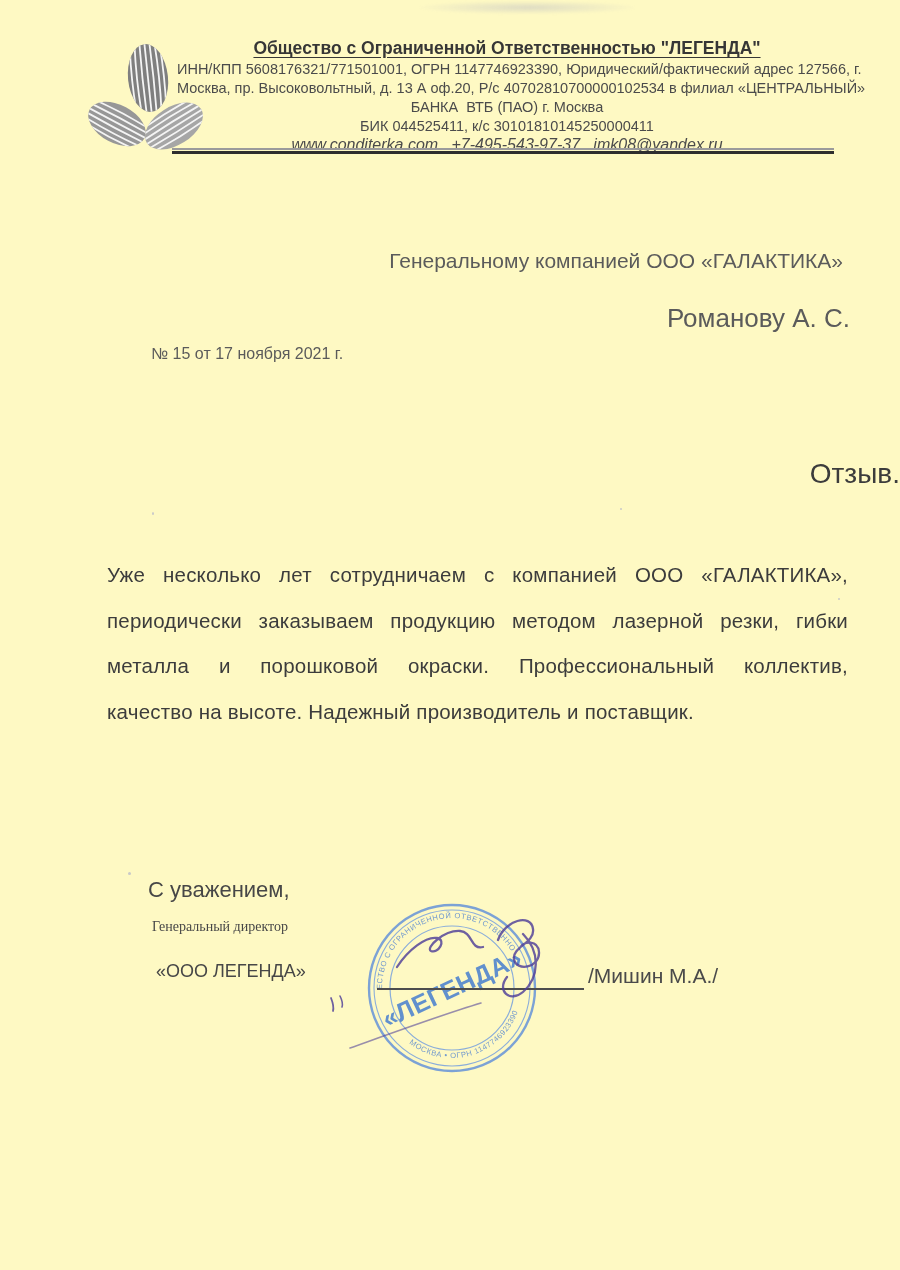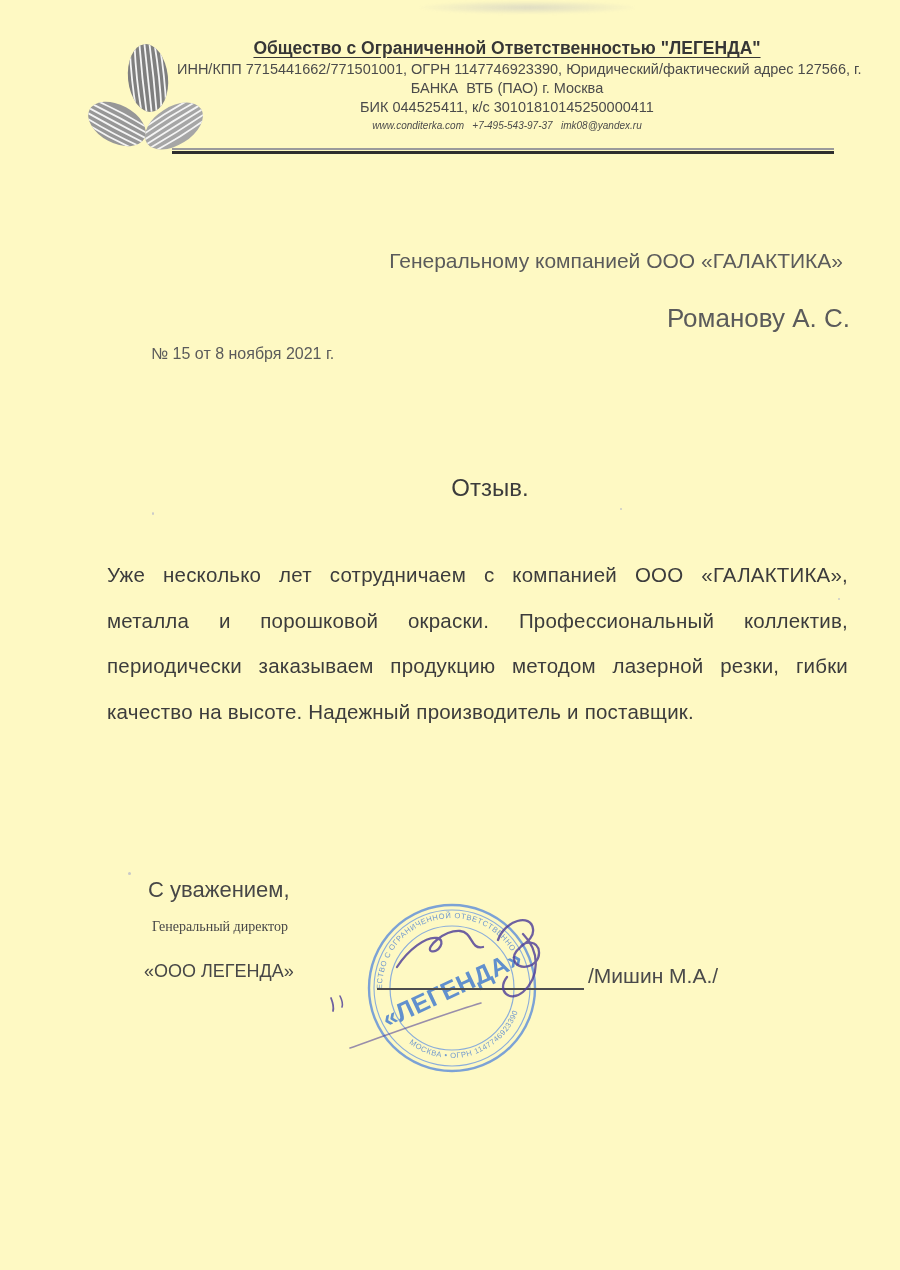--- a/index.html
+++ b/index.html
@@ -8,45 +8,45 @@
     margin:0 auto;overflow:hidden;
     font-family:"Liberation Sans",sans-serif;color:#3e3e3e;
   }
   
   .hdr-block{position:absolute;left:177px;top:36px;width:660px;text-align:center;}
   .hdr-title{
     font-size:17.5px;font-weight:bold;color:#363636;
     text-decoration:underline;text-underline-offset:3px;white-space:pre;line-height:24px;
   }
   .hdr-line{font-size:14.5px;line-height:19px;color:#4b4b4b;white-space:pre;}
-  .hdr-contacts{font-size:10px;line-height:18px;color:#4b4b4b;font-style:italic;white-space:pre;}
+  .hdr-contacts{font-size:16px;line-height:18px;color:#4b4b4b;font-style:italic;white-space:pre;}
   .separator{position:absolute;left:172px;top:148px;width:662px;height:6px;}
   .separator .thin{height:1.5px;background:#9b9b9b;}
   .separator .thick{height:3.5px;background:#2e2e2e;margin-top:1px;}
   .logo{position:absolute;left:86px;top:40px;width:124px;height:116px;}
   .smudge{
     position:absolute;left:420px;top:1px;width:215px;height:13px;border-radius:50%;
     background:radial-gradient(ellipse at center,#c4c4c4 0%,rgba(255,255,255,0) 75%);
     opacity:.55;filter:blur(1px);
   }
   
   .addr1{position:absolute;right:57px;top:249px;font-size:21px;color:#5b5b5b;white-space:pre;}
   .addr2{position:absolute;right:50px;top:303px;font-size:26px;color:#5b5b5b;white-space:pre;}
   .ref{position:absolute;left:151px;top:345px;font-size:16px;color:#5b5b5b;white-space:pre;}
   
-  .letter-title{position:absolute;left:80px;top:474px;width:820px;text-align:center;
-    font-size:24px;color:#3c3c3c;}
+  .letter-title{position:absolute;left:80px;top:458px;width:820px;text-align:right;
+    font-size:28px;color:#3c3c3c;}
   .body-block{position:absolute;left:107px;top:552px;width:741px;font-size:20.5px;
     color:#3c3c3c;letter-spacing:.2px;}
   .body-line{line-height:45.5px;text-align:justify;text-align-last:justify;}
   .body-line.last{text-align:center;text-align-last:left;}
   
   .sig-closing{position:absolute;left:148px;top:877px;font-size:22px;color:#474747;white-space:pre;}
   .sig-position{position:absolute;left:152px;top:919px;font-size:14px;color:#474747;white-space:pre;font-family:Liberation Serif, serif;}
-  .sig-company{position:absolute;left:144px;top:961px;font-size:18px;color:#474747;white-space:pre;}
+  .sig-company{position:absolute;left:156px;top:961px;font-size:18px;color:#474747;white-space:pre;}
   .sig-line{position:absolute;left:377px;top:988px;width:207px;height:0;
     border-top:2.4px solid #4d4d4d;z-index:3;}
   .sig-name{position:absolute;left:588px;top:964px;font-size:21px;color:#4a4a4a;
     white-space:pre;z-index:5;}
   .stamp{position:absolute;left:357px;top:893px;width:190px;height:190px;z-index:2;opacity:.88;}
   .sig-ink{position:absolute;left:320px;top:895px;width:290px;height:175px;z-index:4;}
   .speck{position:absolute;border-radius:50%;background:#c9c9c9;}
 </style>
 </head>
 <body>
@@ -98,42 +98,43 @@
         <path d="M-4,-33 Q-5,0 -4,33" fill="none"></path>
           <path d="M1,-33 Q1,0 1,33" fill="none"></path>
         <path d="M6,-32 Q7,0 6,32" fill="none"></path>
           <path d="M11,-30 Q13,0 11,30" fill="none"></path>
       </g>
     </g>
   </svg>
 
   <div class="hdr-block">
     <div class="hdr-title">Общество с Ограниченной Ответственностью "ЛЕГЕНДА"</div>
-    <div class="hdr-line">ИНН/КПП 7715441662/771501001, ОГРН 1147746923390, Юридический/фактический адрес 127566, г.</div>
+    <div class="hdr-line">ИНН/КПП 5608176321/771501001, ОГРН 1147746923390, Юридический/фактический адрес 127566, г.</div>
+    <div class="hdr-line">Москва, пр. Высоковольтный, д. 13 А оф.20, Р/с 40702810700000102534 в филиал «ЦЕНТРАЛЬНЫЙ»</div>
     <div class="hdr-line">БАНКА  ВТБ (ПАО) г. Москва</div>
     <div class="hdr-line">БИК 044525411, к/с 30101810145250000411</div>
     <div class="hdr-contacts">www.conditerka.com   +7-495-543-97-37   imk08@yandex.ru</div>
   </div>
 
   <div class="separator">
     <div class="thin"></div>
       <div class="thick"></div>
   </div>
 
   <div class="addr1">Генеральному компанией ООО «ГАЛАКТИКА»</div>
   <div class="addr2">Романову А. С.</div>
 
-  <div class="ref">№ 15 от 8 ноября 2021 г.</div>
+  <div class="ref">№ 15 от 17 ноября 2021 г.</div>
 
   <div class="letter-title">Отзыв.</div>
 
   <div class="body-block">
     <div class="body-line">Уже несколько лет сотрудничаем с компанией ООО «ГАЛАКТИКА»,</div>
+    <div class="body-line">периодически заказываем продукцию методом лазерной резки, гибки</div>
     <div class="body-line">металла и порошковой окраски. Профессиональный коллектив,</div>
-    <div class="body-line">периодически заказываем продукцию методом лазерной резки, гибки</div>
     <div class="body-line last">качество на высоте. Надежный производитель и поставщик.</div>
   </div>
 
   <div class="sig-closing">С уважением,</div>
   <div class="sig-position">Генеральный директор</div>
   <div class="sig-company">«ООО ЛЕГЕНДА»</div>
   <div class="sig-line"></div>
   <div class="sig-name">/Мишин М.А./</div>
 
   <svg class="stamp" viewBox="-95 -95 190 190">

